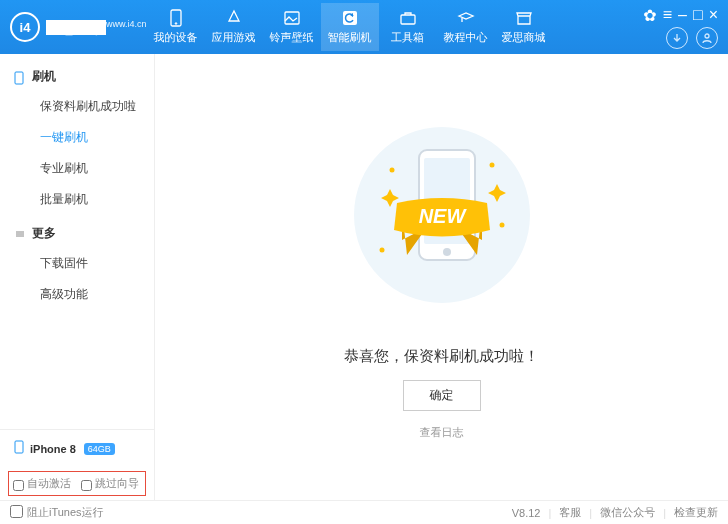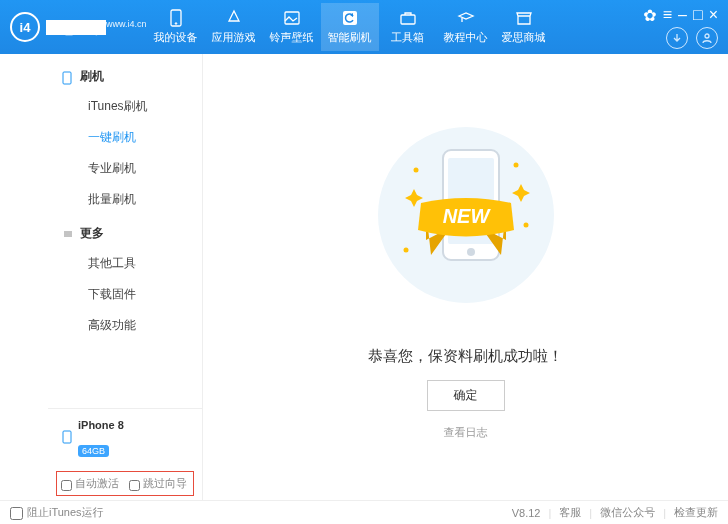--- a/index.html
+++ b/index.html
@@ -16,21 +16,21 @@
   .topnav .item{width:58px;display:flex;flex-direction:column;align-items:center;justify-content:center;font-size:11px;gap:3px;height:48px;cursor:pointer;}
   .topnav .item.active{background:rgba(255,255,255,.18);}
   .topnav .icon{width:18px;height:18px;display:flex;align-items:center;justify-content:center;}
   .topnav .icon svg{stroke:#fff;fill:none;}
   .right-icons{display:flex;align-items:center;gap:8px;margin-left:8px;}
   .rcircle{width:22px;height:22px;border:1.5px solid #cfe8ff;border-radius:50%;display:flex;align-items:center;justify-content:center;cursor:pointer;}
   .rcircle svg{stroke:#cfe8ff;fill:none;}
   .win-controls-wrap{display:flex;flex-direction:column;align-items:flex-end;gap:2px;margin-left:10px;}
   .top-row{display:flex;gap:6px;}
   
-  .body{flex:1;display:flex;min-height:0;padding-left:48px;}
+  .body{flex:1;display:flex;min-height:0;}
   .sidebar{width:155px;border-right:1px solid #eee;display:flex;flex-direction:column;font-size:12px;color:#333;}
   .side-scroll{flex:1;overflow:auto;padding-top:8px;}
   .side-group{font-size:12px;color:#333;padding:6px 14px;display:flex;align-items:center;gap:6px;}
   .side-group .gicon{width:12px;height:12px;}
   .side-item{padding:7px 0 7px 40px;cursor:pointer;color:#444;}
   .side-item.active{color:#2196f3;}
   .side-bottom{padding:8px 10px;border-top:1px solid #eee;display:flex;flex-direction:column;gap:8px;}
   .mode-box{display:flex;align-items:center;gap:6px;background:#f5f9ff;border:1px solid #e0ecff;border-radius:4px;padding:4px 8px;font-size:11px;color:#555;}
   .dev-box{display:flex;align-items:center;gap:6px;padding:2px 4px;}
   .badge{background:#3da5ff;color:#fff;font-size:9px;padding:1px 4px;border-radius:3px;}
@@ -40,21 +40,21 @@
   
   .main{flex:1;display:flex;flex-direction:column;align-items:center;justify-content:center;gap:14px;background:#fff;}
   .main .hero{width:200px;height:200px;}
   .msg{font-size:15px;color:#333;margin-top:18px;}
   .btn{border:1px solid #ccc;background:#fff;padding:6px 26px;font-size:12px;cursor:pointer;color:#333;}
   .log{font-size:11px;color:#999;cursor:pointer;}
   
   .statusbar{height:24px;border-top:1px solid #eee;display:flex;align-items:center;justify-content:space-between;padding:0 10px;font-size:11px;color:#888;}
   .statusbar .right{display:flex;gap:8px;align-items:center;}
   .statusbar .sep{color:#ddd;}
-  .sb-chk{display:flex;align-items:flex-end;gap:4px;}
+  .sb-chk{display:flex;align-items:flex-start;gap:4px;}
 </style>
 </head>
 <body>
 
 <div class="window">
 
   <div class="titlebar">
     <div class="logo-block">
       <div class="logo-circle">i4</div>
       <div class="logo-text">
@@ -153,42 +153,41 @@
   <div class="body">
 
     <div class="sidebar">
       <div class="side-scroll">
         <div class="side-group">
           <span class="gicon"><svg width="10" height="14" viewBox="0 0 10 14">
                 <rect x="1" y="1" width="8" height="12" rx="1" stroke="#2196f3" fill="none"></rect>
               </svg></span>
           <span style="font-weight:bold;">刷机</span>
         </div>
-        <div class="side-item">iTunes刷机</div>
+        <div class="side-item">保资料刷机成功啦</div>
         <div class="side-item active">一键刷机</div>
         <div class="side-item">专业刷机</div>
         <div class="side-item">批量刷机</div>
 
         <div class="side-group" style="margin-top:4px;">
           <span class="gicon"><svg width="12" height="12" viewBox="0 0 12 12">
                 <path d="M2 4 H10 M2 6 H10 M2 8 H10" stroke="#888"></path>
               </svg></span>
           <span style="font-weight:bold;">更多</span>
         </div>
-        <div class="side-item">其他工具</div>
         <div class="side-item">下载固件</div>
         <div class="side-item">高级功能</div>
       </div>
 
       <div class="side-bottom">
         <div class="dev-box">
           <span><svg width="10" height="14" viewBox="0 0 10 14">
                 <rect x="1" y="1" width="8" height="12" rx="1" stroke="#2196f3" fill="none"></rect>
               </svg></span>
-          <div style="display:flex;flex-direction:column;gap:14px;">
+          <div style="display:flex;flex-direction:row;gap:8px;">
             <span style="font-size:11px;font-weight:bold;color:#333;">iPhone 8</span>
             <span class="badge" style="width:fit-content;">64GB</span>
           </div>
         </div>
       </div>
 
       <div class="checks">
         <label class="chk">
           <input type="checkbox" style="">
           <span>自动激活</span>

